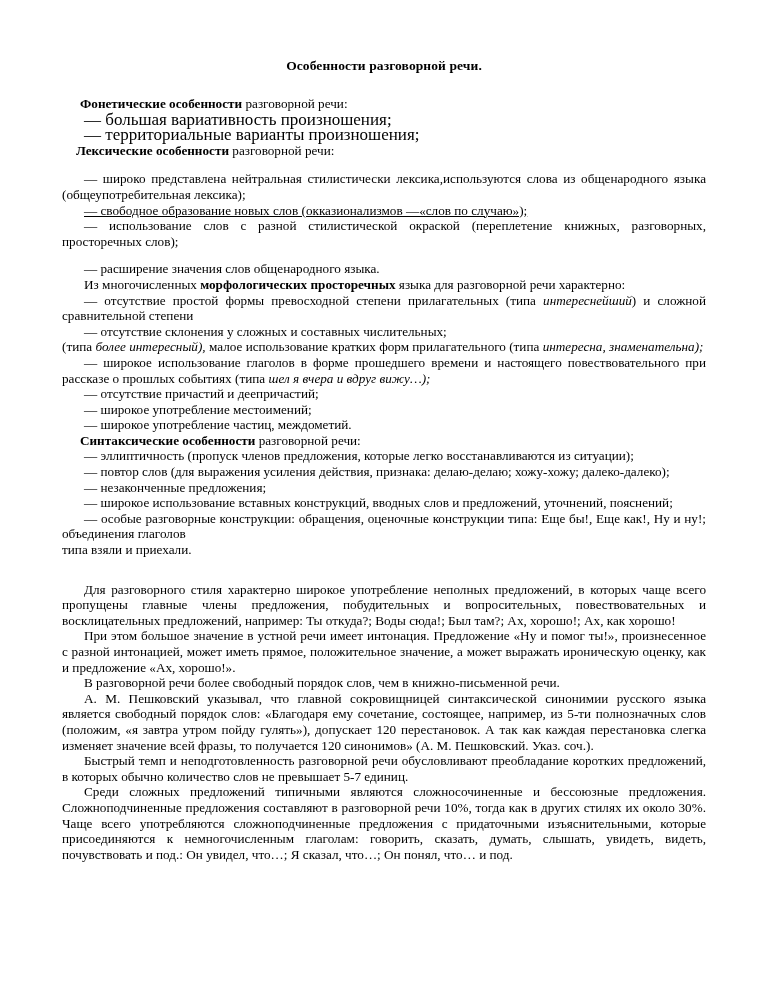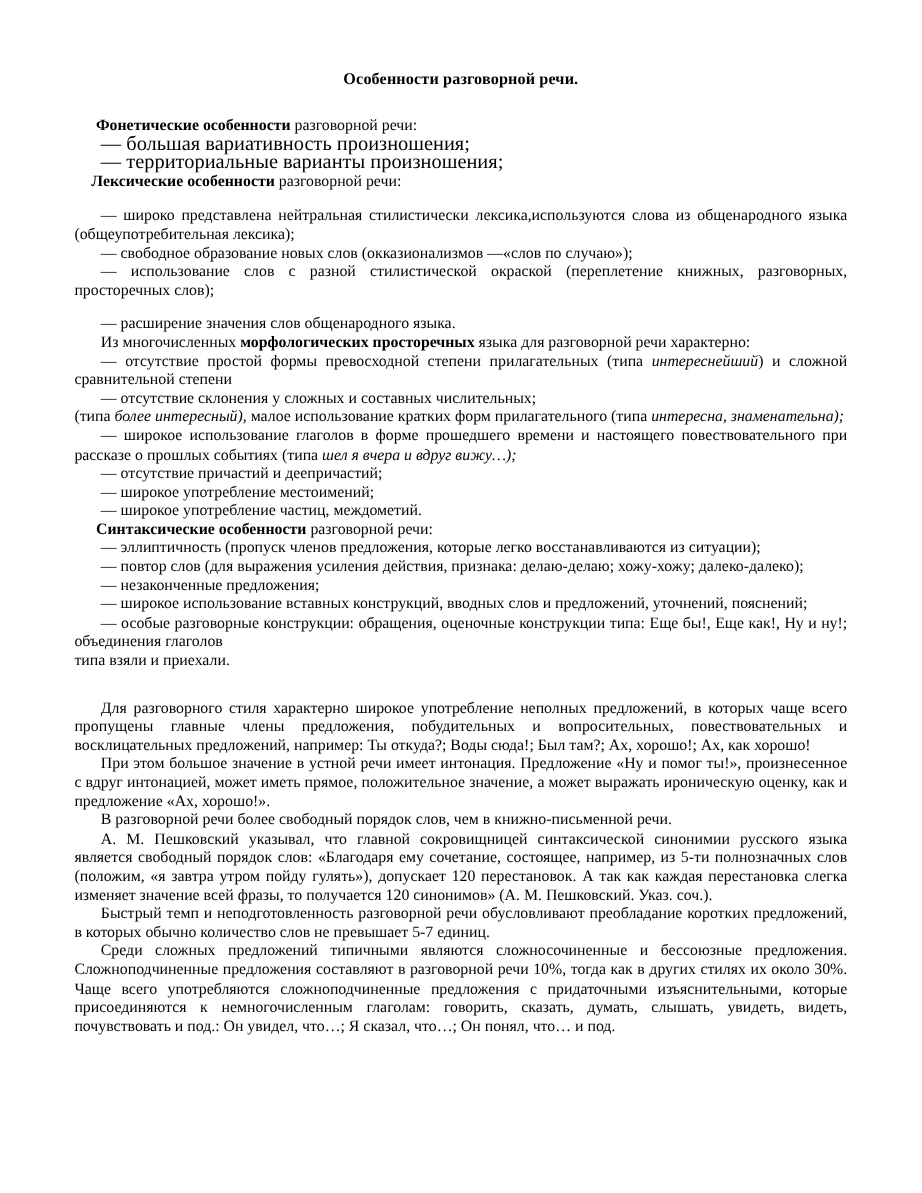--- a/index.html
+++ b/index.html
@@ -70,21 +70,21 @@
   <p class="list-line">— большая вариативность произношения;</p>
   <p class="list-line">— территориальные варианты произношения;</p>
 
   <p class="para" style="text-indent:14px;">
     <span class="bold">Лексические особенности</span><span> разговорной речи:</span>
   </p>
 
   <div class="block-gap"></div>
 
   <p class="hang" style="text-indent:22px;"><span>— широко представлена нейтральная стилистически лексика,используются слова из общенародного языка (общеупотребительная лексика);</span></p>
-  <p class="hang" style="text-indent:22px;"><span>— свободное образование новых слов (окказионализмов —«слов по случаю»);</span></p>
+  <p class="hang" style="text-indent:22px;text-decoration:underline;"><span>— свободное образование новых слов (окказионализмов —«слов по случаю»);</span></p>
   <p class="hang" style="text-indent:22px;"><span>— использование слов с разной стилистической окраской (переплетение книжных, разговорных, просторечных слов);</span></p>
   <p class="hang" style="text-indent:22px;margin-top:12px;"><span>— расширение значения слов общенародного языка.</span></p>
 
   <p class="hang" style="text-indent:22px;">
     <span>Из многочисленных </span><span class="bold">морфологических просторечных</span><span> языка для разговорной речи характерно:</span>
   </p>
 
   <p class="hang" style="text-indent:22px;">
     — отсутствие простой формы превосходной степени прилагательных (типа <span class="ital">интереснейший</span>) и сложной сравнительной степени
   </p>
@@ -106,19 +106,19 @@
   <p class="hang" style="text-indent:22px;"><span>— эллиптичность (пропуск членов предложения, которые легко восстанавливаются из ситуации);</span></p>
   <p class="hang" style="text-indent:22px;"><span>— повтор слов (для выражения усиления действия, признака: делаю-делаю; хожу-хожу; далеко-далеко);</span></p>
   <p class="hang" style="text-indent:22px;"><span>— незаконченные предложения;</span></p>
   <p class="hang" style="text-indent:22px;"><span>— широкое использование вставных конструкций, вводных слов и предложений, уточнений, пояснений;</span></p>
   <p class="hang" style="text-indent:22px;"><span>— особые разговорные конструкции: обращения, оценочные конструкции типа: Еще бы!, Еще как!, Ну и ну!; объединения глаголов</span></p>
   <p class="hang"><span>типа взяли и приехали.</span></p>
 
   <div class="big-gap"></div>
 
   <p class="para just indent">Для разговорного стиля характерно широкое употребление неполных предложений, в которых чаще всего пропущены главные члены предложения, побудительных и вопросительных, повествовательных и восклицательных предложений, например: Ты откуда?; Воды сюда!; Был там?; Ах, хорошо!; Ах, как хорошо!</p>
-  <p class="para just indent">При этом большое значение в устной речи имеет интонация. Предложение «Ну и помог ты!», произнесенное с вдруг интонацией, может иметь прямое, положительное значение, а может выражать ироническую оценку, как и предложение «Ах, хорошо!».</p>
+  <p class="para just indent">При этом большое значение в устной речи имеет интонация. Предложение «Ну и помог ты!», произнесенное с разной интонацией, может иметь прямое, положительное значение, а может выражать ироническую оценку, как и предложение «Ах, хорошо!».</p>
   <p class="para just indent">В разговорной речи более свободный порядок слов, чем в книжно-письменной речи.</p>
   <p class="para just indent">А. М. Пешковский указывал, что главной сокровищницей синтаксической синонимии русского языка является свободный порядок слов: «Благодаря ему сочетание, состоящее, например, из 5-ти полнозначных слов (положим, «я завтра утром пойду гулять»), допускает 120 перестановок. А так как каждая перестановка слегка изменяет значение всей фразы, то получается 120 синонимов» (А. М. Пешковский. Указ. соч.).</p>
   <p class="para just indent">Быстрый темп и неподготовленность разговорной речи обусловливают преобладание коротких предложений, в которых обычно количество слов не превышает 5-7 единиц.</p>
   <p class="para just indent">Среди сложных предложений типичными являются сложносочиненные и бессоюзные предложения. Сложноподчиненные предложения составляют в разговорной речи 10%, тогда как в других стилях их около 30%. Чаще всего употребляются сложноподчиненные предложения с придаточными изъяснительными, которые присоединяются к немногочисленным глаголам: говорить, сказать, думать, слышать, увидеть, видеть, почувствовать и под.: Он увидел, что…; Я сказал, что…; Он понял, что… и под.</p>
 
 </div>
 
 </body></html>

